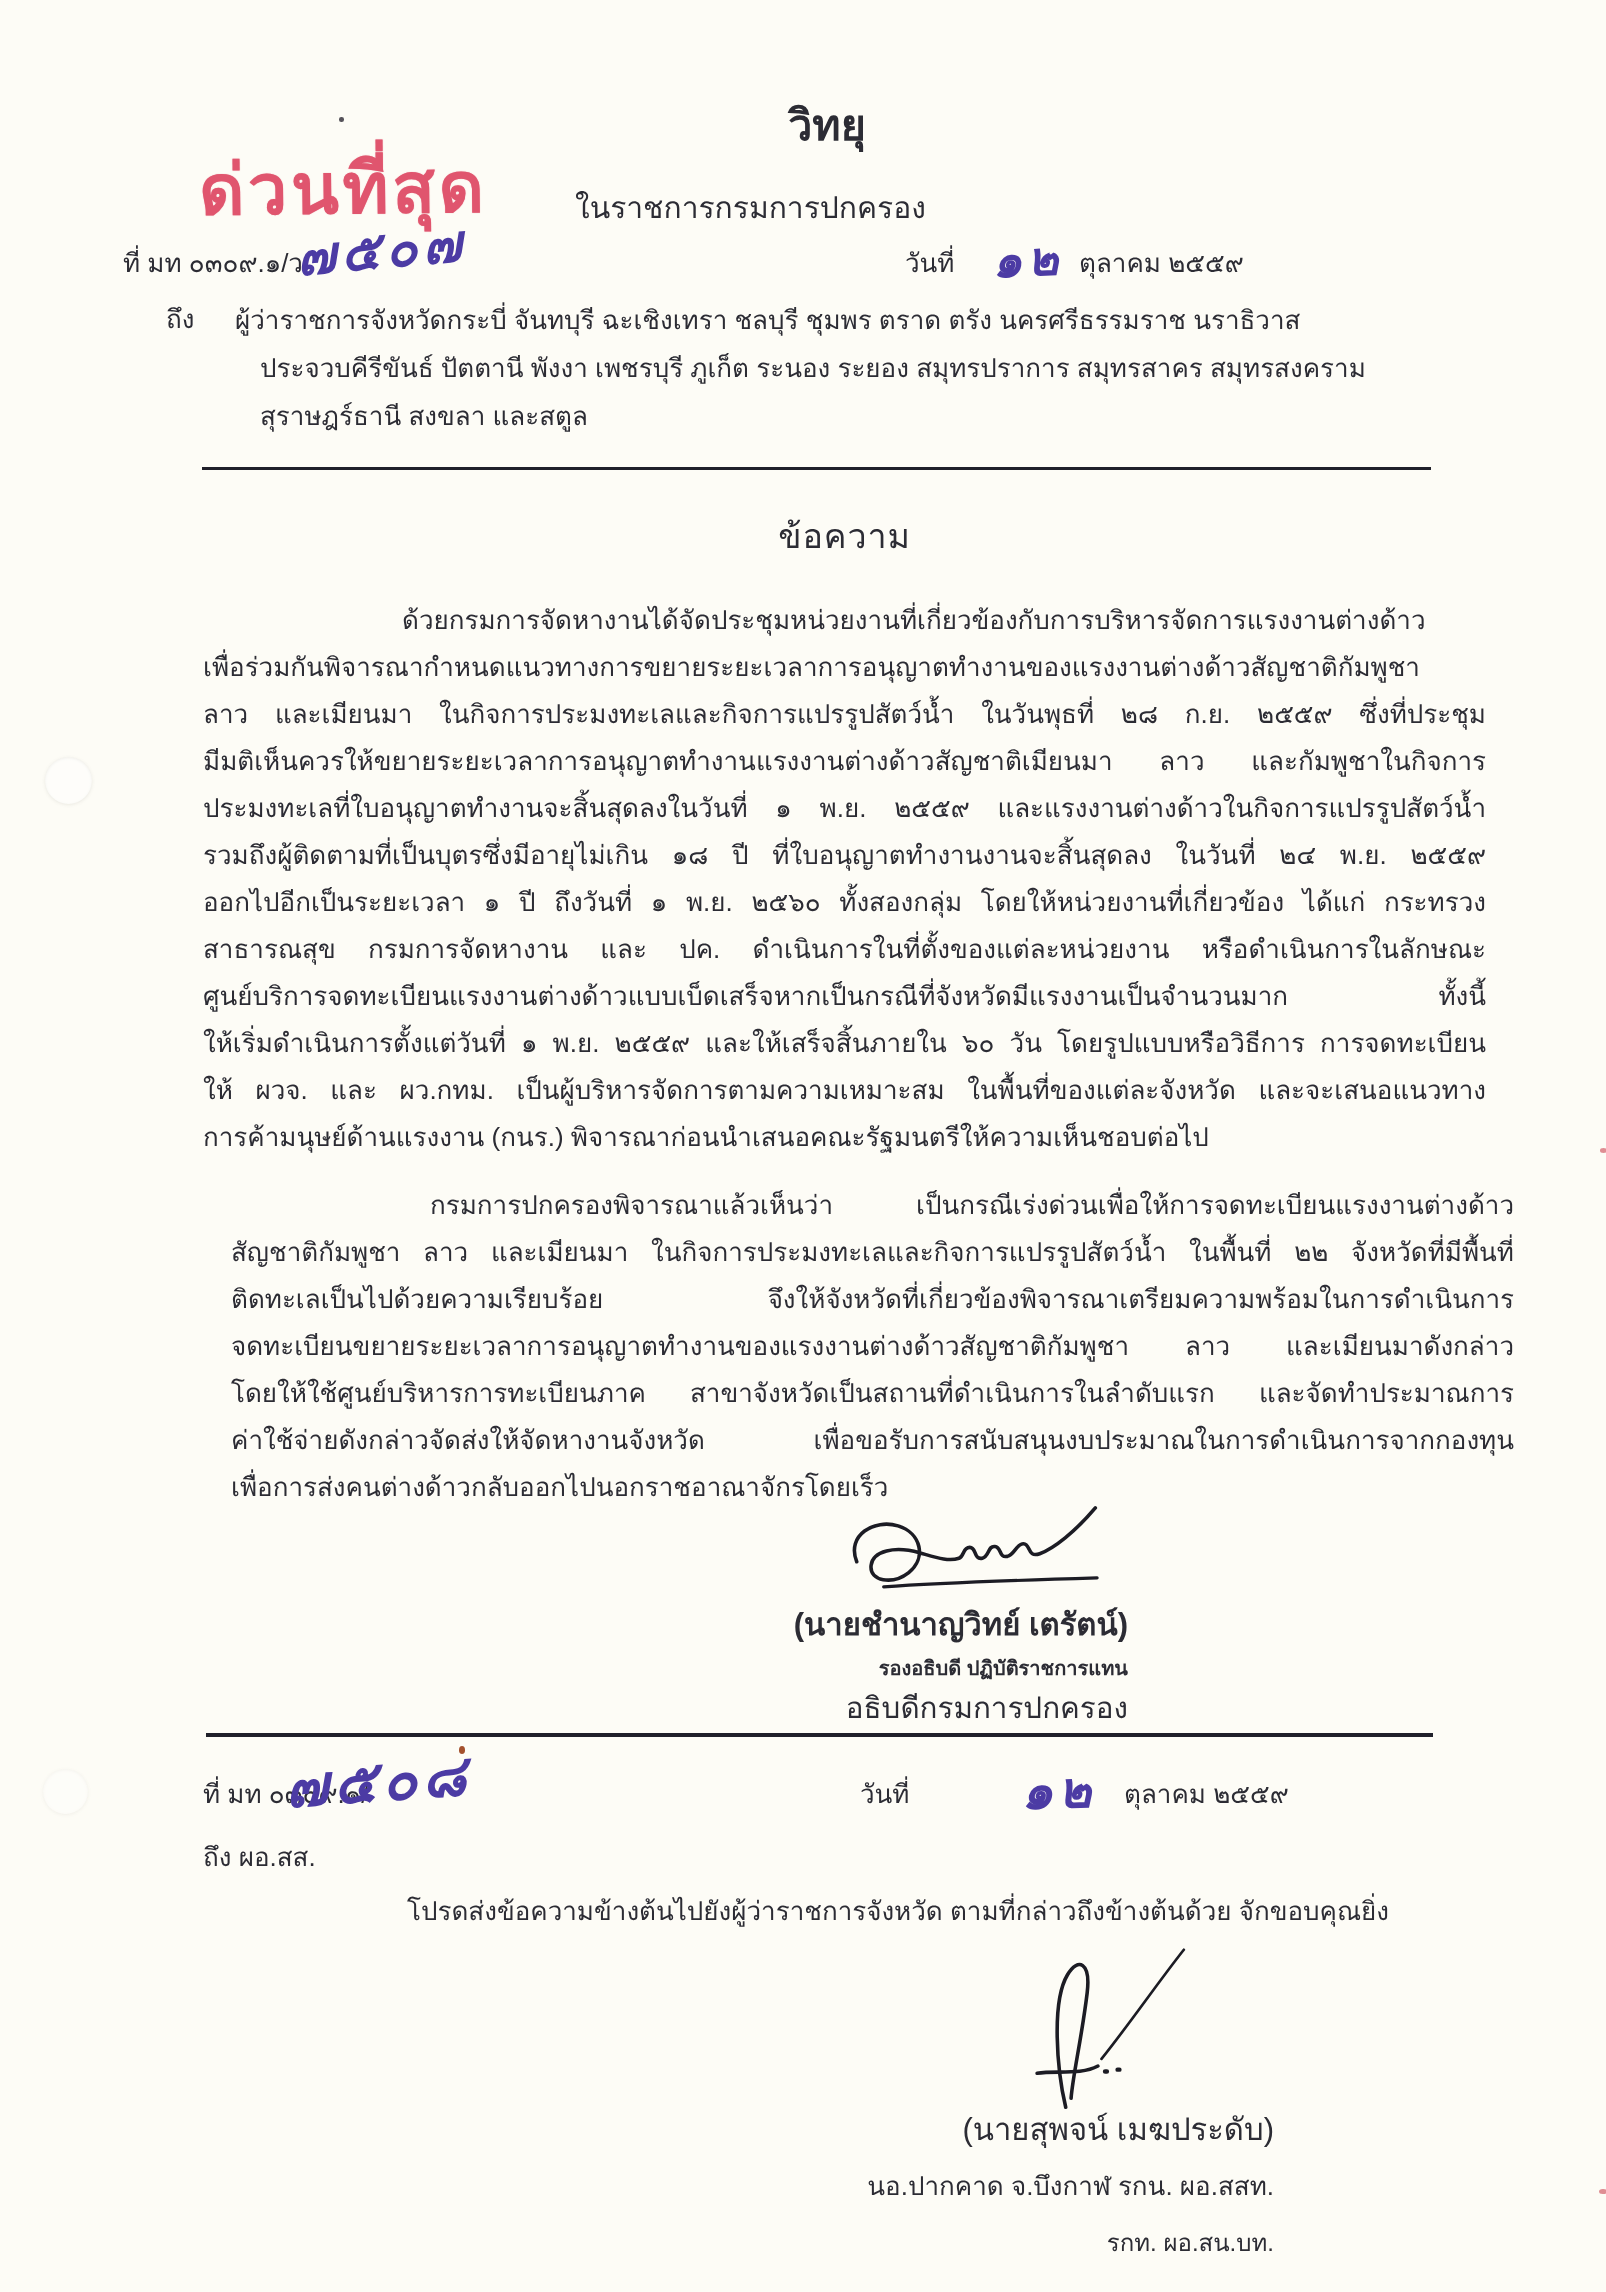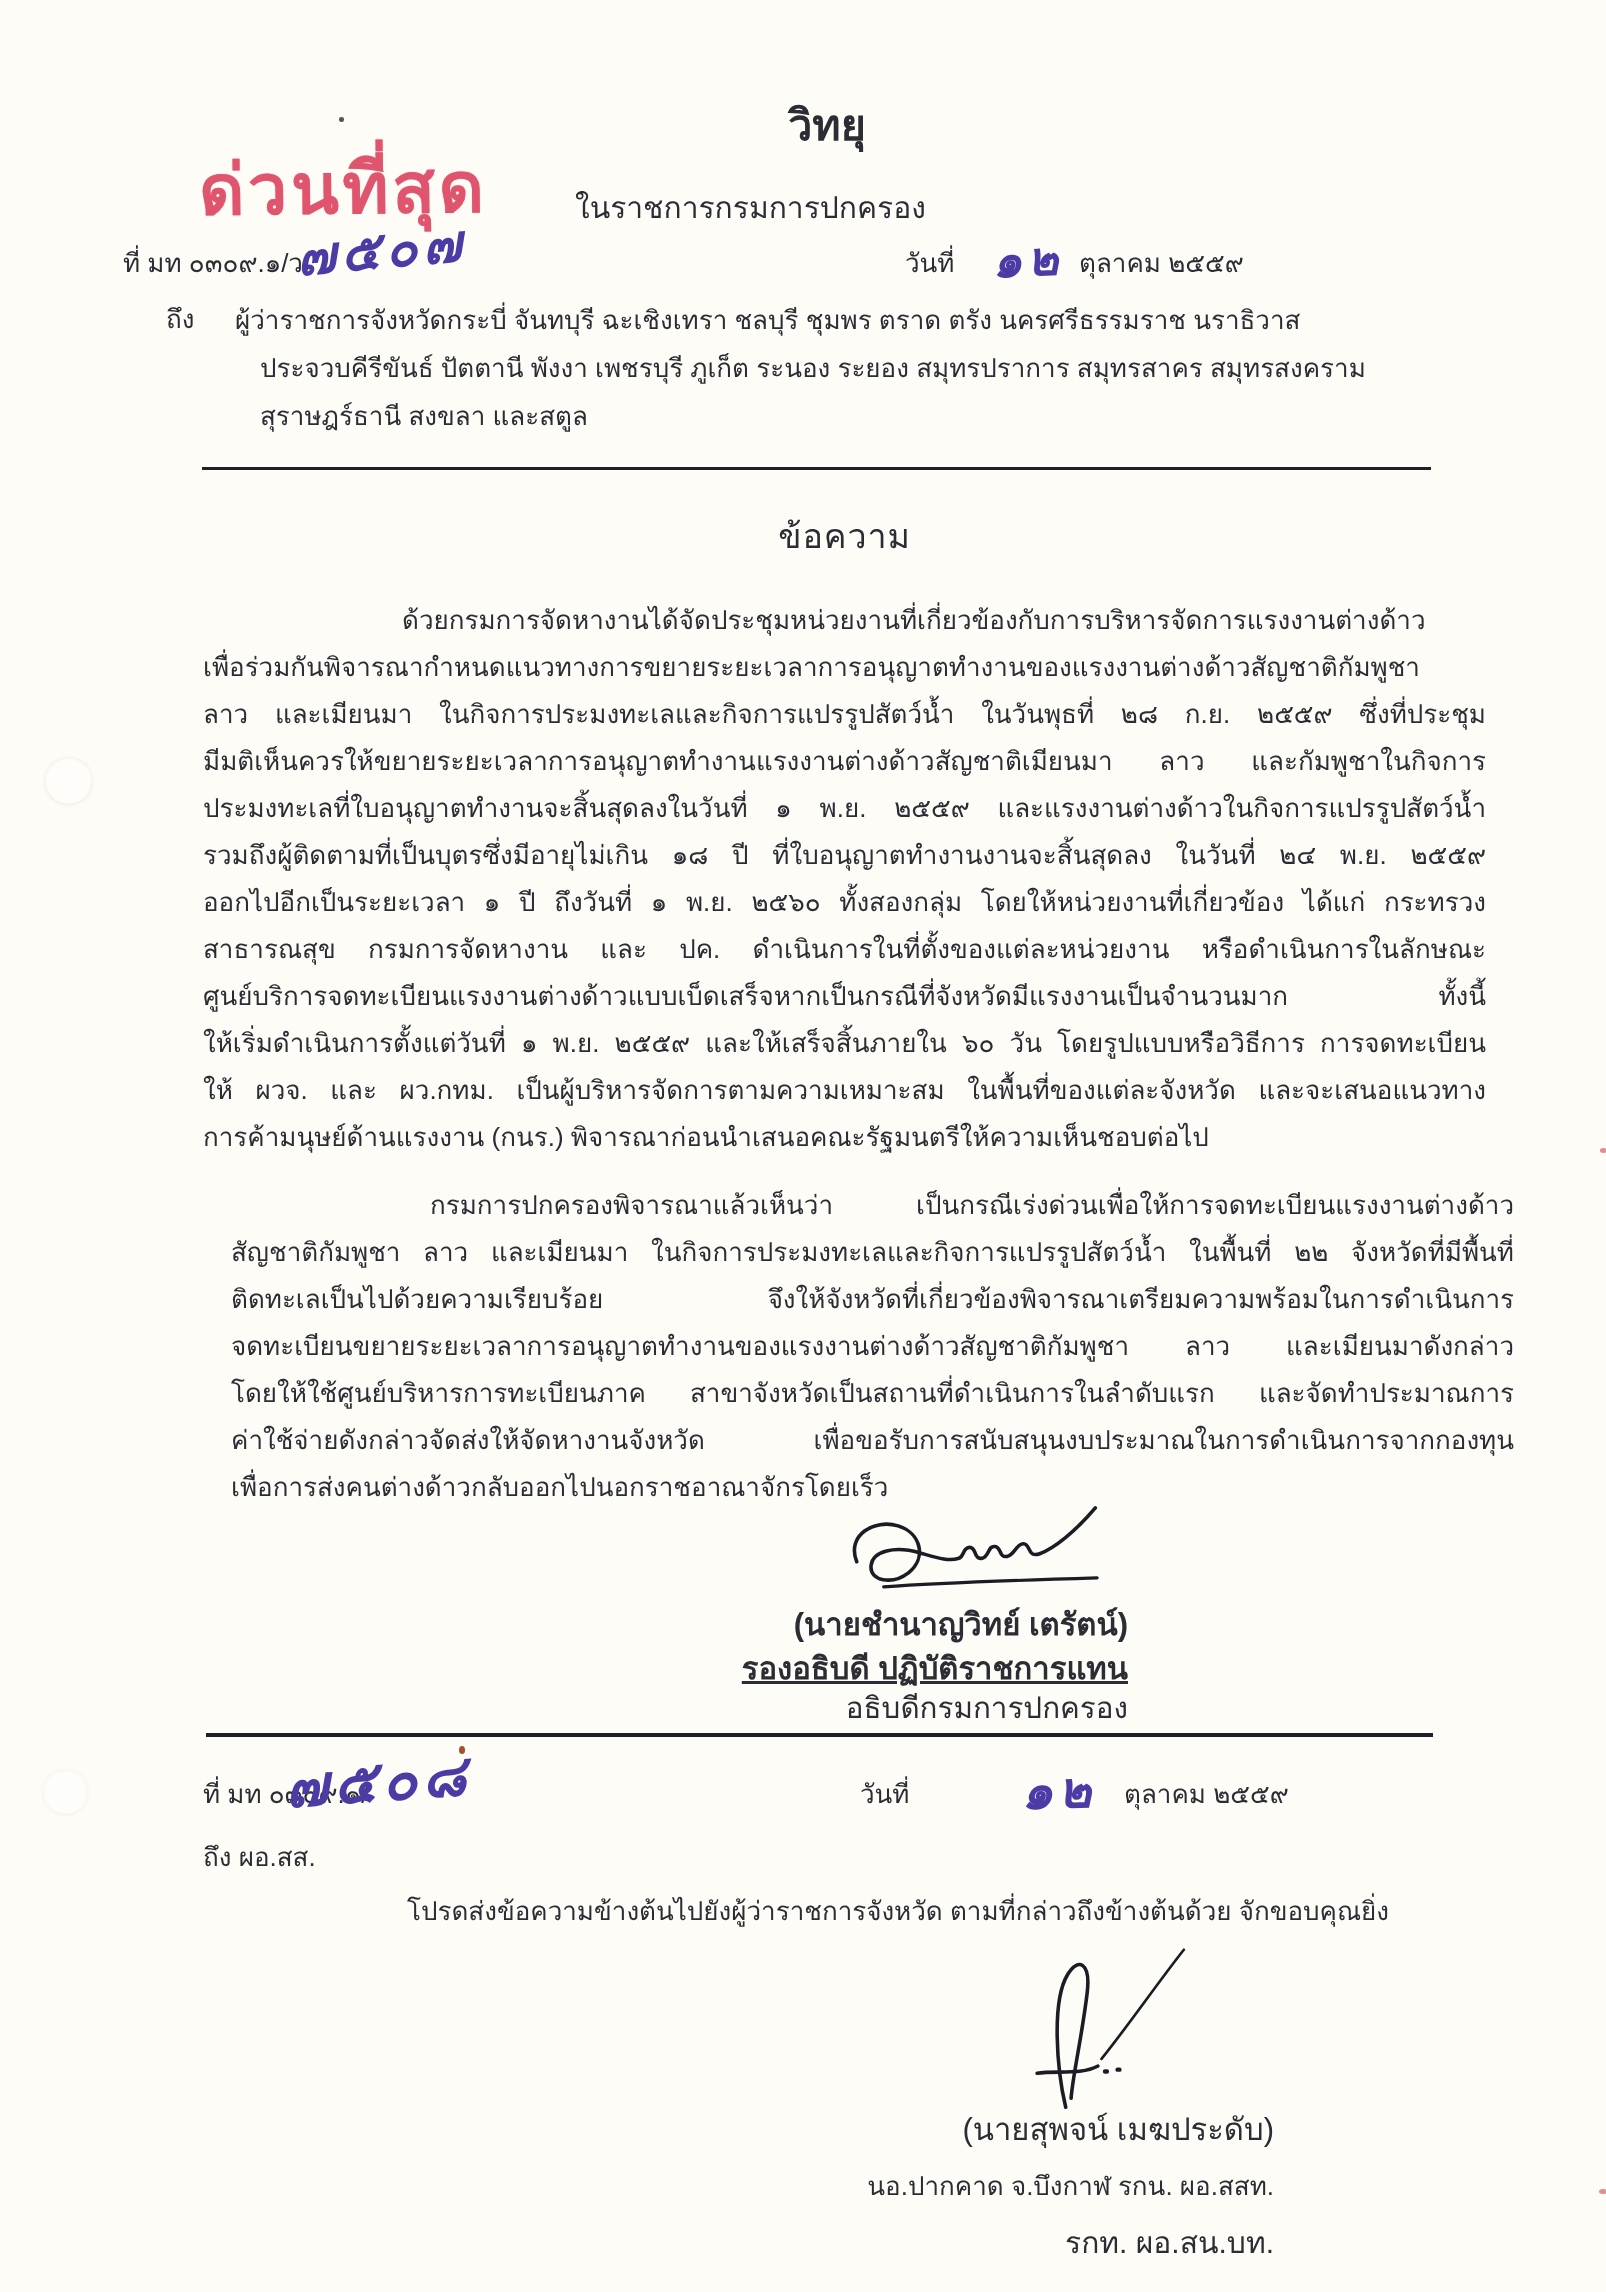--- a/index.html
+++ b/index.html
@@ -96,21 +96,21 @@
       <div>ค่าใช้จ่ายดังกล่าวจัดส่งให้จัดหางานจังหวัด เพื่อขอรับการสนับสนุนงบประมาณในการดำเนินการจากกองทุน</div>
       <div>เพื่อการส่งคนต่างด้าวกลับออกไปนอกราชอาณาจักรโดยเร็ว</div>
     </div>
 
   <svg class="abs sig" style="left:837px;top:1506px;" width="296" height="90" viewBox="0 0 330 100">
     <path d="M22,62 C10,32 42,14 68,22 C94,30 100,58 80,74 C62,88 36,84 38,66 C40,50 64,44 92,52 C110,57 124,62 136,58 C142,56 140,46 148,46 C156,46 152,60 162,58 C170,56 168,44 176,45 C184,46 180,58 190,56 C198,54 200,42 208,42 C216,42 212,58 226,53 C242,47 266,28 288,2" stroke-width="4"></path>
     <path d="M52,90 C120,85 220,82 290,80" stroke-width="3.5"></path>
   </svg>
   <div class="abs sig-block" style="left:725px;top:1601px;width:403px;">
     <div style="font-size:31px;font-weight:bold;line-height:47px;">(นายชำนาญวิทย์  เตรัตน์)</div>
-    <div style="font-size:31px;font-weight:bold;line-height:41px;text-decoration:underline;">รองอธิบดี ปฏิบัติราชการแทน</div>
+    <div style="font-size:20px;font-weight:bold;line-height:41px;">รองอธิบดี ปฏิบัติราชการแทน</div>
     <div style="font-size:29.6px;line-height:38px;">อธิบดีกรมการปกครอง</div>
   </div>
 
   <div class="abs sep" style="left:206px;top:1733px;width:1227px;height:3.6px;"></div>
 
   <div class="abs body-text" style="left:203px;top:1771px;">ที่ มท ๐๓๐๙.๑/</div>
   <div class="abs hand" style="left:285px;top:1736px;font-size:57px;transform:rotate(-4deg);">๗๕๐๘</div>
 
   <div class="abs body-text" style="left:860px;top:1771px;">วันที่</div>
   <div class="abs hand" style="left:1021px;top:1751px;font-size:50px;transform:rotate(-2deg);">๑๒</div>
@@ -122,21 +122,21 @@
 
   <svg class="abs sig" style="left:994px;top:1939px;" width="215" height="170" viewBox="0 0 240 190">
     <path d="M80,188 C70,146 64,70 82,40 C94,20 108,26 104,60 C98,110 88,152 86,178" stroke-width="4"></path>
     <path d="M48,150 C70,147 98,152 116,142" stroke-width="4"></path>
     <path d="M120,134 C152,94 182,50 212,12" stroke-width="3"></path>
     <path d="M124,148 l2,0 M138,146 l2,0" stroke-width="5"></path>
   </svg>
   <div class="abs sig-block" style="left:737px;top:2101px;width:537px;">
     <div style="font-size:31px;line-height:57px;">(นายสุพจน์  เมฆประดับ)</div>
     <div style="font-size:26px;line-height:57px;">นอ.ปากคาด จ.บึงกาฬ รกน. ผอ.สสท.</div>
-    <div style="font-size:30px;line-height:56px;">รกท. ผอ.สน.บท.</div>
+    <div style="font-size:24px;line-height:56px;">รกท. ผอ.สน.บท.</div>
   </div>
 
   <div class="abs punch" style="left:45px;top:757px;width:47px;height:47px;"></div>
   <div class="abs punch" style="left:43px;top:1769px;width:45px;height:45px;opacity:.35;"></div>
   <div class="abs speck" style="left:339px;top:117px;width:4.5px;height:4.5px;background:#55525a;"></div>
   <div class="abs speck" style="left:459px;top:1746px;width:6.3px;height:8px;background:#a4512e;"></div>
   <div class="abs speck" style="left:1600px;top:1148px;width:7.2px;height:4.5px;background:#d2606a;opacity:.7;"></div>
   <div class="abs speck" style="left:1599px;top:2189px;width:8px;height:5.4px;background:#d2606a;opacity:.7;"></div>
 
 </div>

